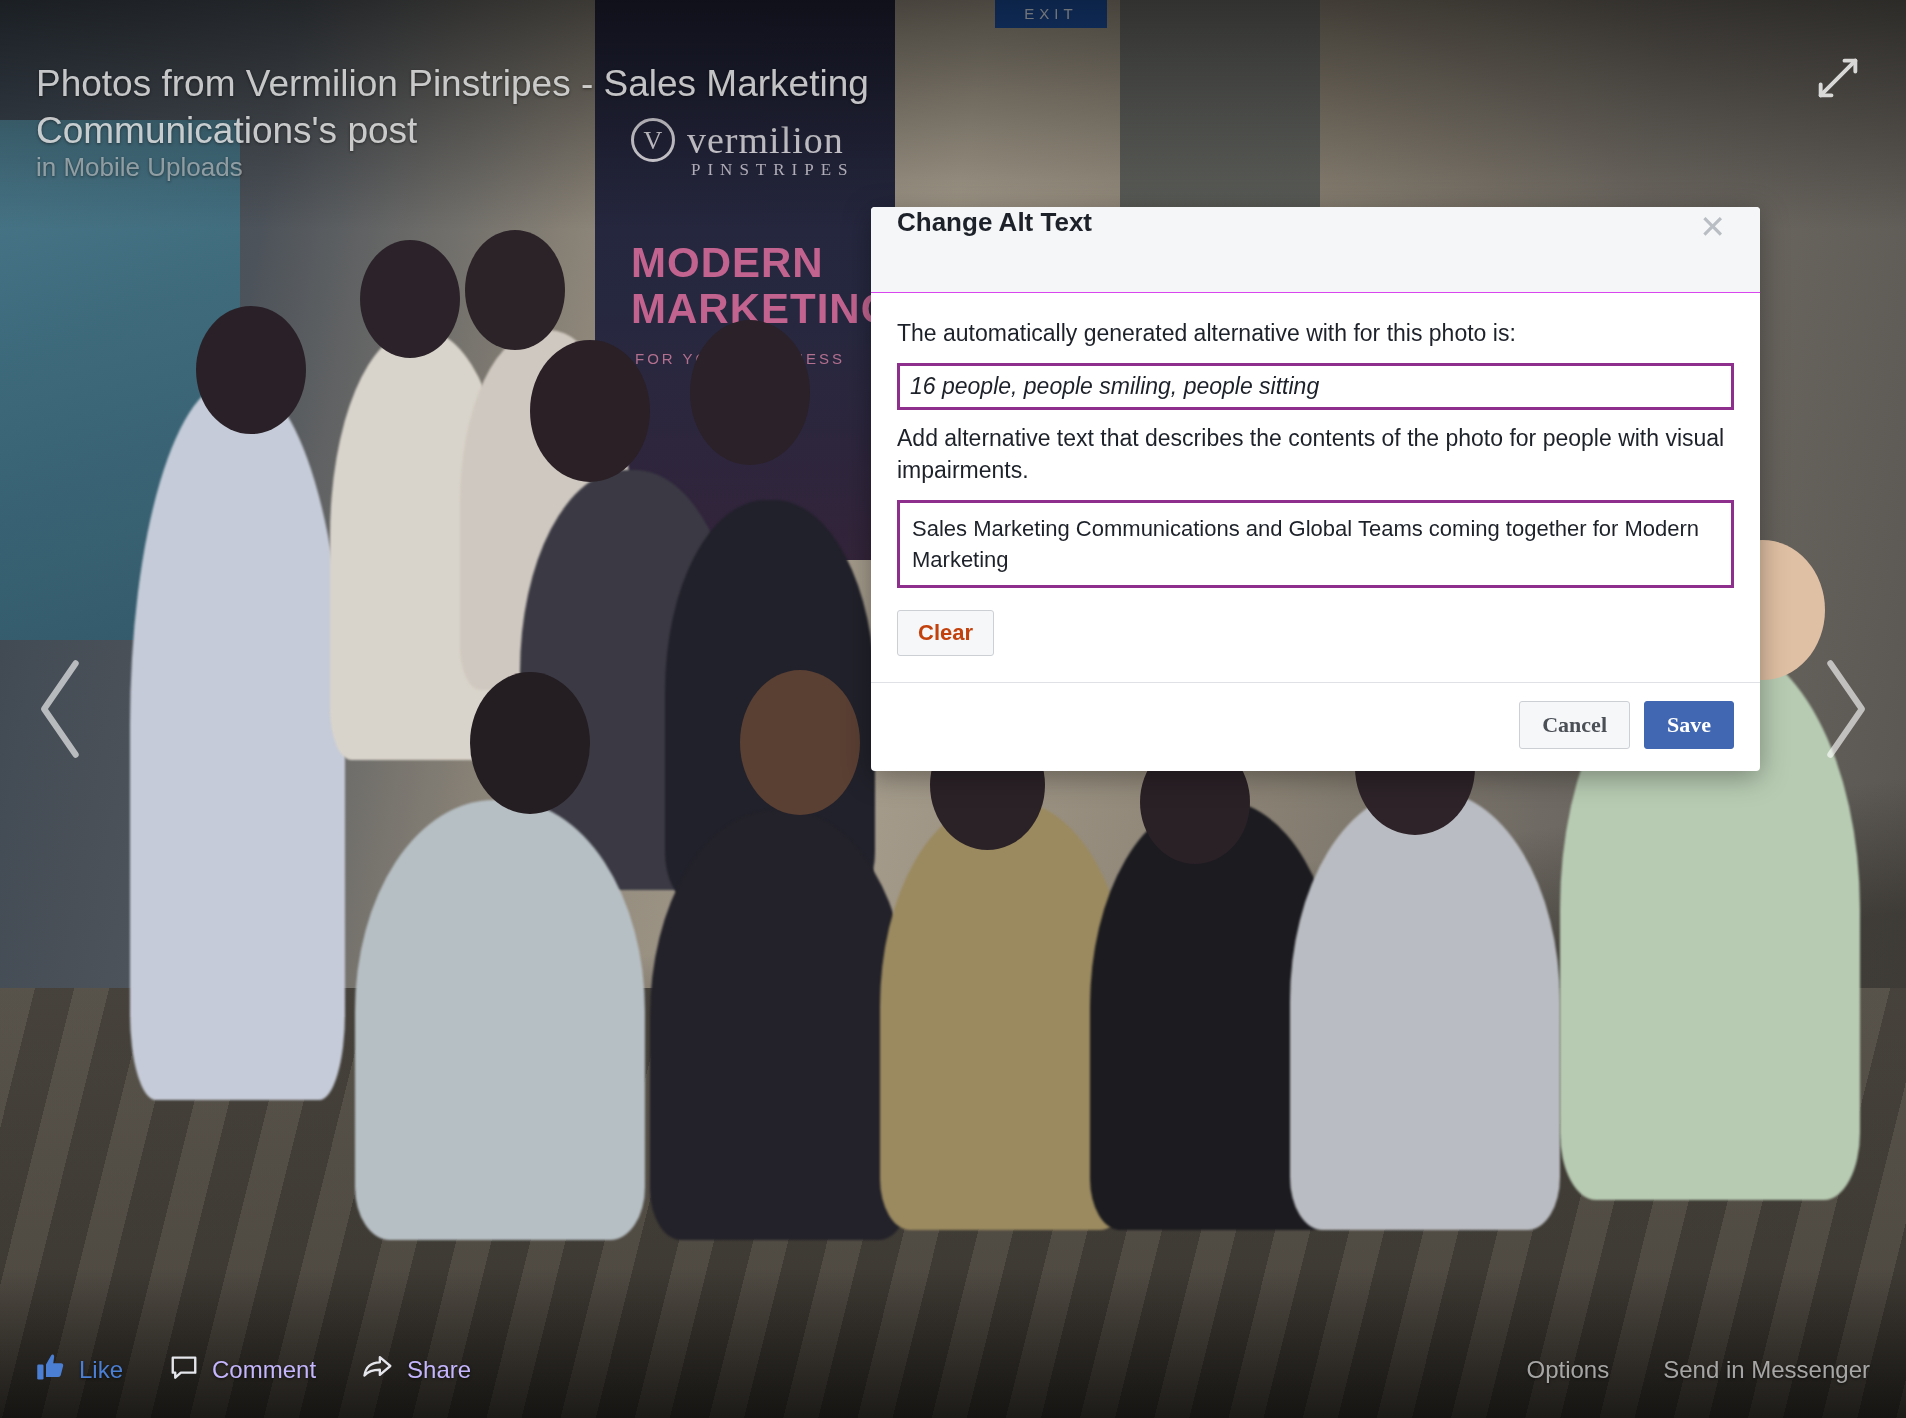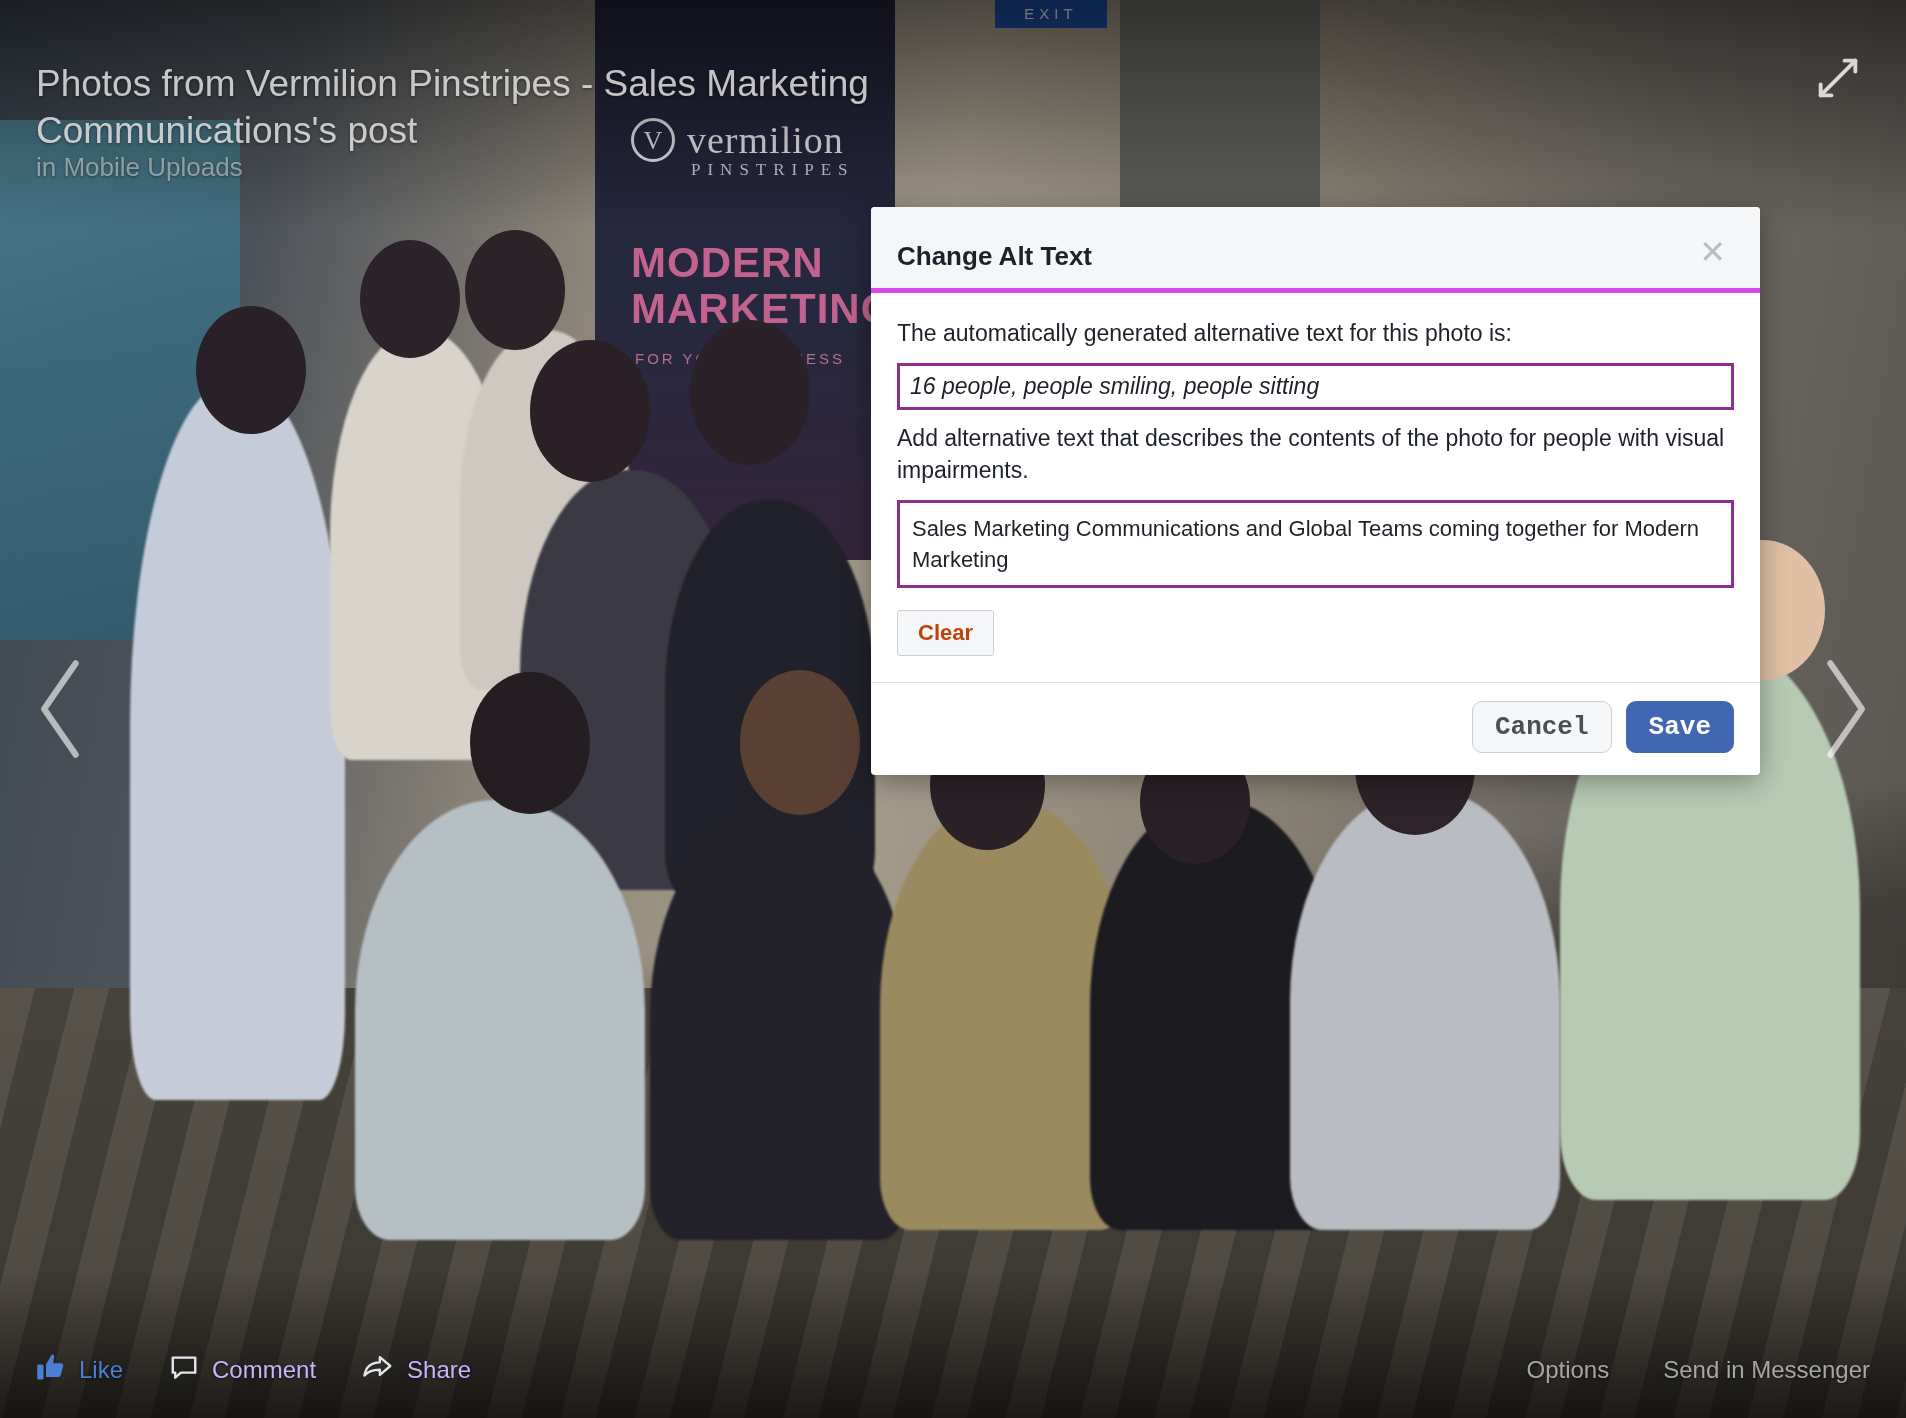--- a/index.html
+++ b/index.html
@@ -127,22 +127,22 @@
   .bar-action.muted { color: rgba(220,220,220,.72); }
 
   
   #alt-text-dialog {
     position: absolute; left: 871px; top: 207px; width: 889px;
     background: #fff; border-radius: 4px;
     box-shadow: 0 6px 28px rgba(0,0,0,.35);
     overflow: hidden;
   }
   .dialog-header {
-    height: 86px; background: #f5f6f7; border-bottom: 5px solid #d946ef;
-    display: flex; align-items: flex-end; padding: 16px 26px;
+    height: 86px; background: #f5f6f7; border-bottom: 1px solid #d946ef;
+    display: flex; align-items: flex-start; padding: 0 26px;
   }
   .dialog-title { font-size: 26px; font-weight: bold; color: #1d2129; }
   #dialog-close {
     margin-left: auto; font-size: 32px; color: #b9bdc4;
     cursor: pointer; line-height: 1; padding: 4px 8px;
   }
   .dialog-body { padding: 24px 26px 0 26px; }
   .body-text { font-size: 23px; line-height: 32px; color: #1d2129; }
   #generated-alt-text {
     display: block; margin: 14px 0 12px 0; padding: 7px 10px;
@@ -162,23 +162,23 @@
     font-family: "Liberation Sans", sans-serif;
     font-size: 22px; font-weight: bold; color: #c2410c;
     background: #f6f7f9; border: 1px solid #ccd0d5; border-radius: 3px;
     cursor: pointer;
   }
   .dialog-footer {
     margin-top: 26px; border-top: 1px solid #dfe1e6;
     padding: 18px 26px 22px 26px; display: flex; justify-content: flex-end; gap: 14px;
   }
   .btn {
-    padding: 10px 22px; font-size: 26px; font-weight: bold;
-    border-radius: 10px; cursor: pointer;
-    font-family: Liberation Mono, monospace;
+    padding: 10px 22px; font-size: 22px; font-weight: bold;
+    border-radius: 3px; cursor: pointer;
+    font-family: Liberation Serif, serif;
   }
   #cancel-button { background: #f6f7f9; border: 1px solid #ccd0d5; color: #4b4f56; }
   #save-button { background: #4267b2; border: 1px solid #4267b2; color: #fff; }
 </style>
 </head>
 <body>
 
 <div id="viewer">
 
   <div class="photo">
@@ -246,21 +246,21 @@
     </svg>
   </div>
 
   <div id="alt-text-dialog">
     <div class="dialog-header">
       <span class="dialog-title">Change Alt Text</span>
       <span id="dialog-close">✕</span>
     </div>
 
     <div class="dialog-body">
-      <div class="body-text">The automatically generated alternative text for this photo is:</div>
+      <div class="body-text">The automatically generated alternative with for this photo is:</div>
 
       <div id="generated-alt-text">16 people, people smiling, people sitting</div>
 
       <div class="body-text">Add alternative text that describes the contents of the photo for people with visual impairments.</div>
 
       <textarea id="alt-text-input" rows="2" placeholder="Add alternative text" style="">Sales Marketing Communications and Global Teams coming together for Modern Marketing</textarea>
 
       <button id="clear-button">Clear</button>
     </div>
 

